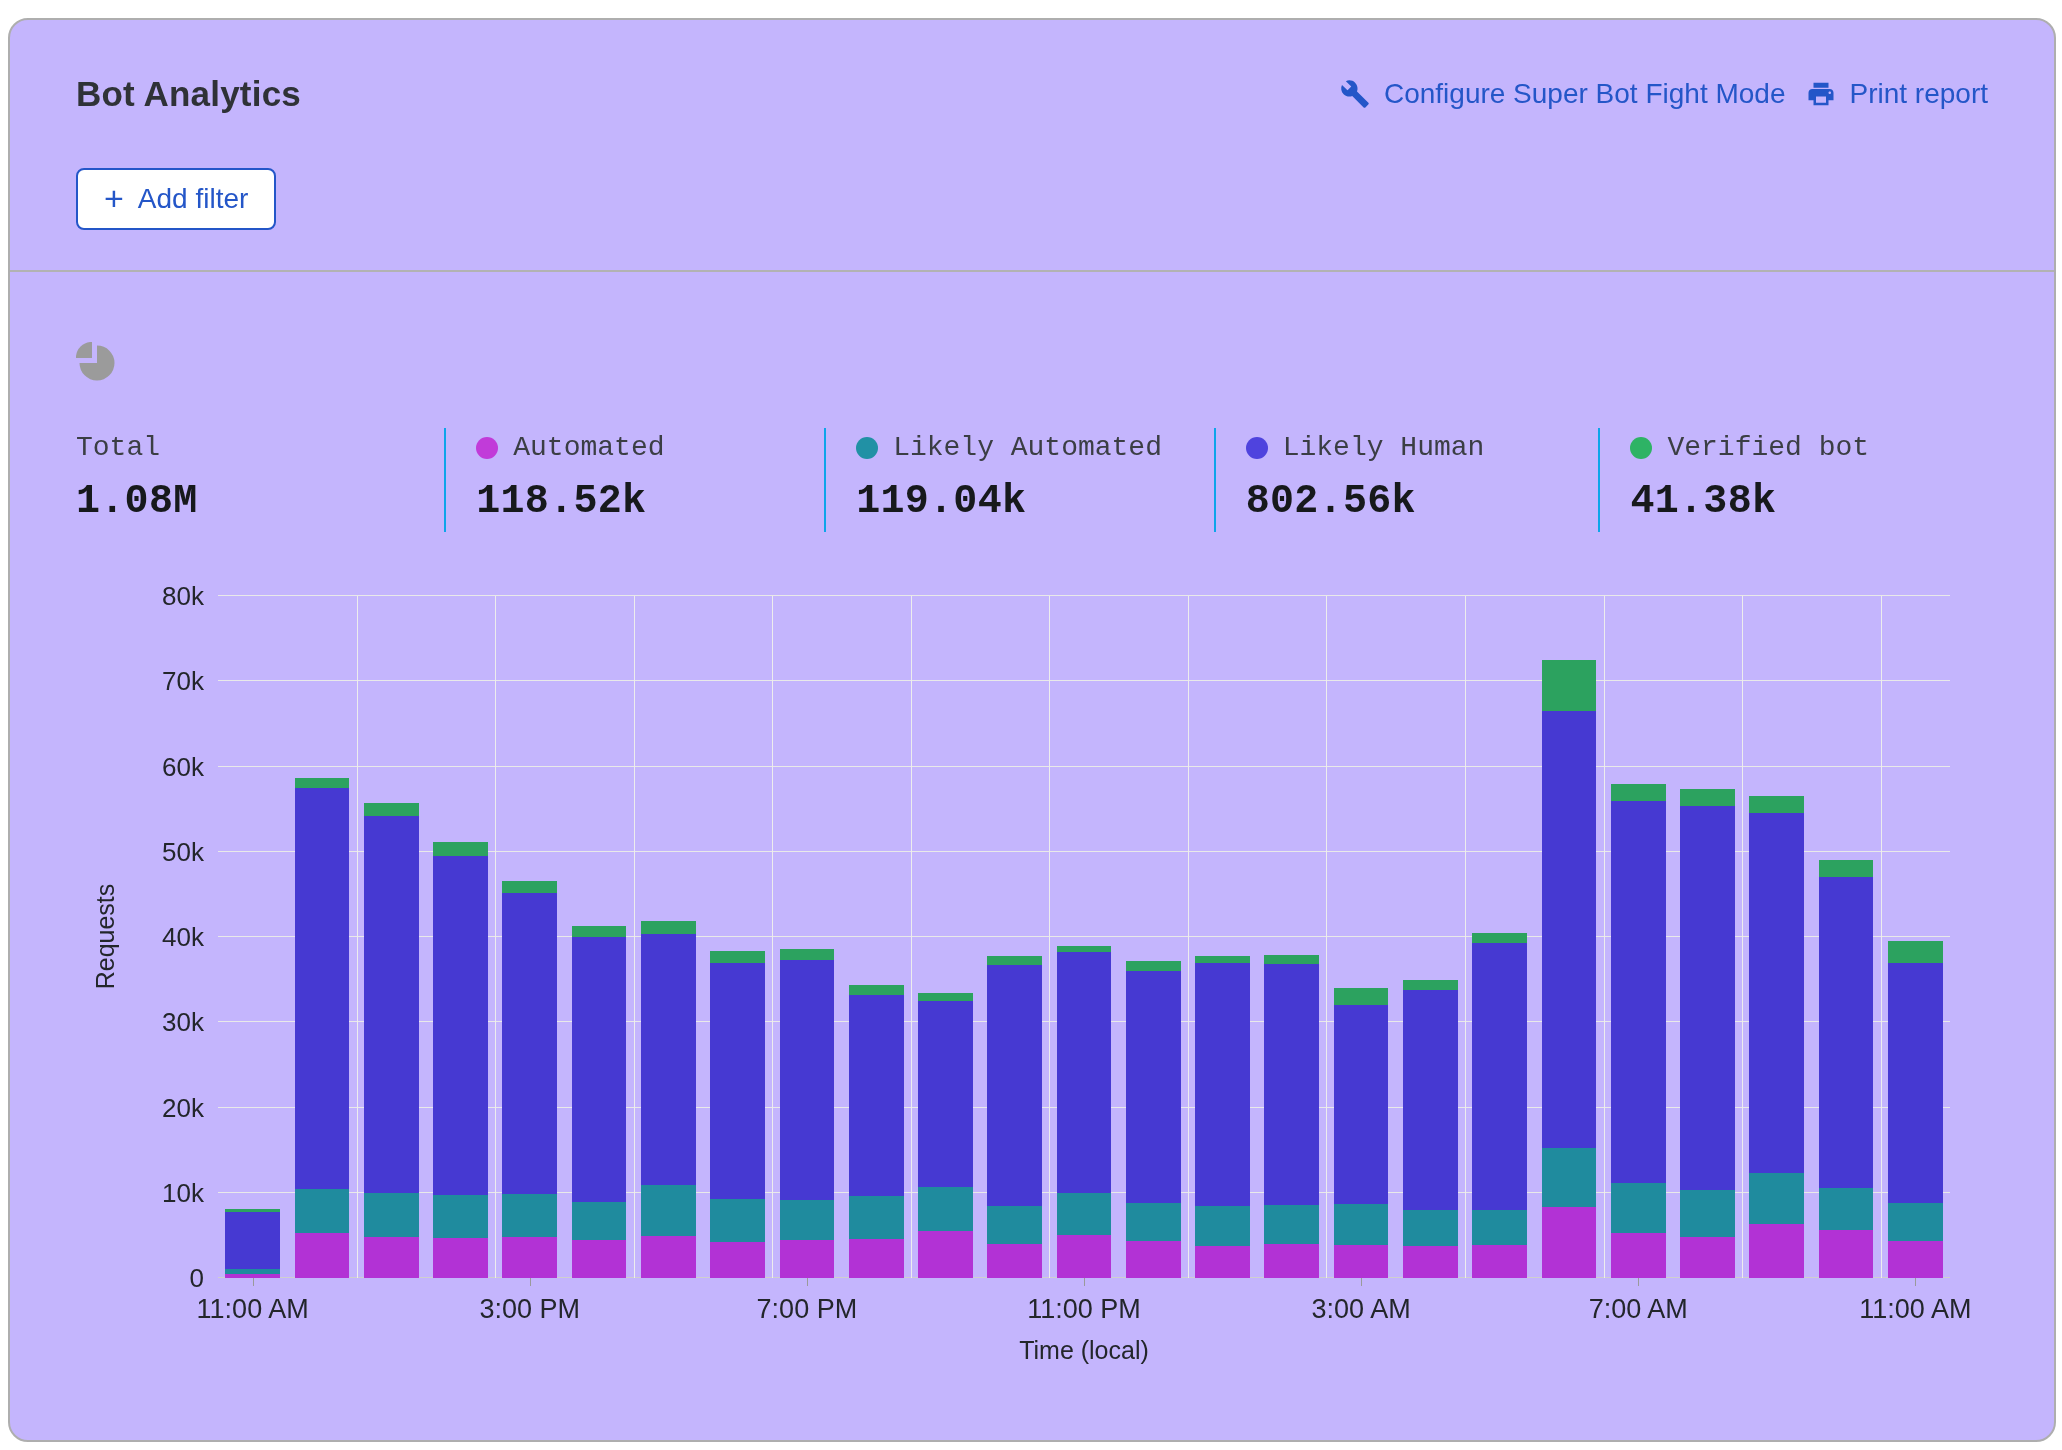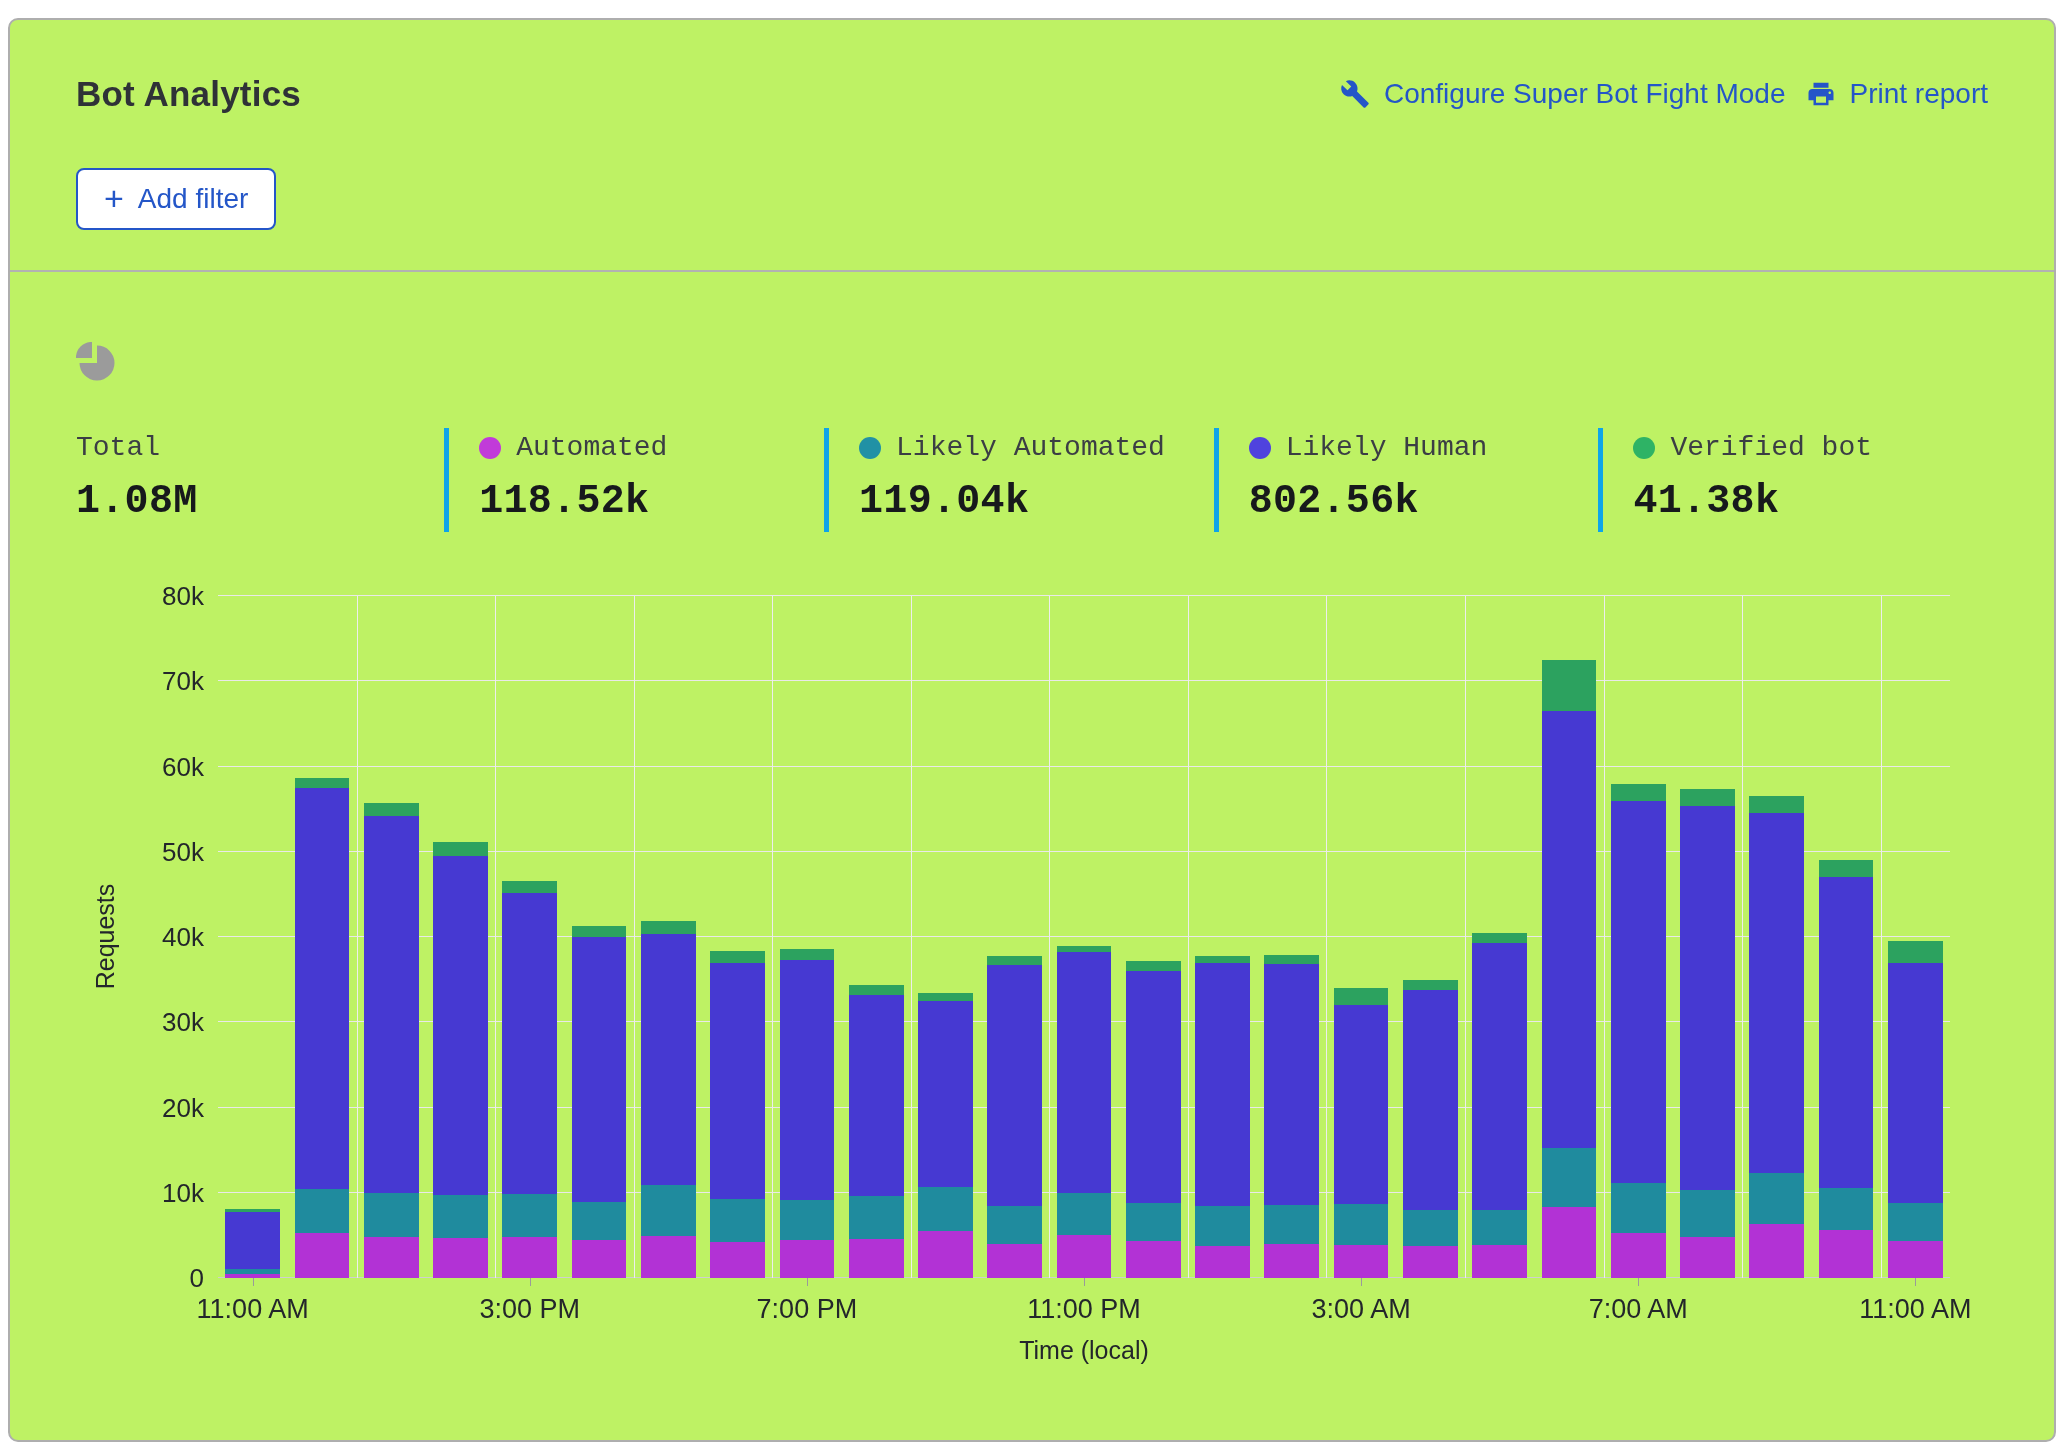--- a/index.html
+++ b/index.html
@@ -1,20 +1,20 @@
 <!DOCTYPE html>
 <html><head>
 <meta charset="utf-8">
 <style>
   * { margin:0; padding:0; box-sizing:border-box; }
   html,body { width:2062px; height:1450px; background:#ffffff;
     font-family:"Liberation Sans", sans-serif; overflow:hidden; }
 
   .card { position:absolute; left:8px; top:18px; width:2048px; height:1424px;
-    background:#bef264; border:2px solid #aeaeae; border-radius:10px; }
+    background:#c4b5fd; border:2px solid #aeaeae; border-radius:20px; }
 
   
   .card-header { padding:54px 66px 40px 66px; border-bottom:2px solid #b2b2b2; }
   .header-row1 { display:flex; justify-content:space-between; align-items:flex-start; }
   .page-title { font-size:35px; font-weight:700; color:#2f3237; letter-spacing:.2px; }
   .header-links { display:flex; align-items:center; gap:20px; padding-top:4px; }
   .hlink { display:flex; align-items:center; gap:14px; color:#2456c8; font-size:28px;
     cursor:pointer; text-decoration:none; }
   .hlink svg { display:block; }
   .header-row2 { display:flex; justify-content:space-between; align-items:center; margin-top:54px; }
@@ -29,21 +29,21 @@
 
   
   .card-content { padding:70px 66px 0 66px; }
   .section-heading-row { display:flex; align-items:center; gap:22px; }
   .section-heading { font-size:31px; font-weight:700; color:#2f3237; }
   .pie-icon svg { display:block; }
 
   
   .stats-row { display:flex; margin-top:44px;font-family:Liberation Mono, monospace; }
   .stat { padding-top:4px; padding-bottom:8px; }
-  .stat + .stat { border-left:5px solid #0ea5e9; padding-left:30px; }
+  .stat + .stat { border-left:2px solid #0ea5e9; padding-left:30px; }
   .stat-0 { width:379px; } .stat-1 { width:390px; } .stat-2 { width:400px; }
   .stat-3 { width:395px; } .stat-4 { width:400px; }
   .stat-label-row { display:flex; align-items:center; gap:15px; }
   .stat-dot { width:22px; height:22px; border-radius:50%; flex:0 0 auto; }
   .stat-label { font-size:28px; color:#3b3e44; }
   .stat-value { margin-top:16px; font-size:40px; font-weight:700; color:#17191c; letter-spacing:.3px; }
 
   
   .chart { position:relative; margin-top:64px; height:790px; }
   .y-axis-title { position:absolute; left:-71px; top:326px; width:200px; text-align:center;

